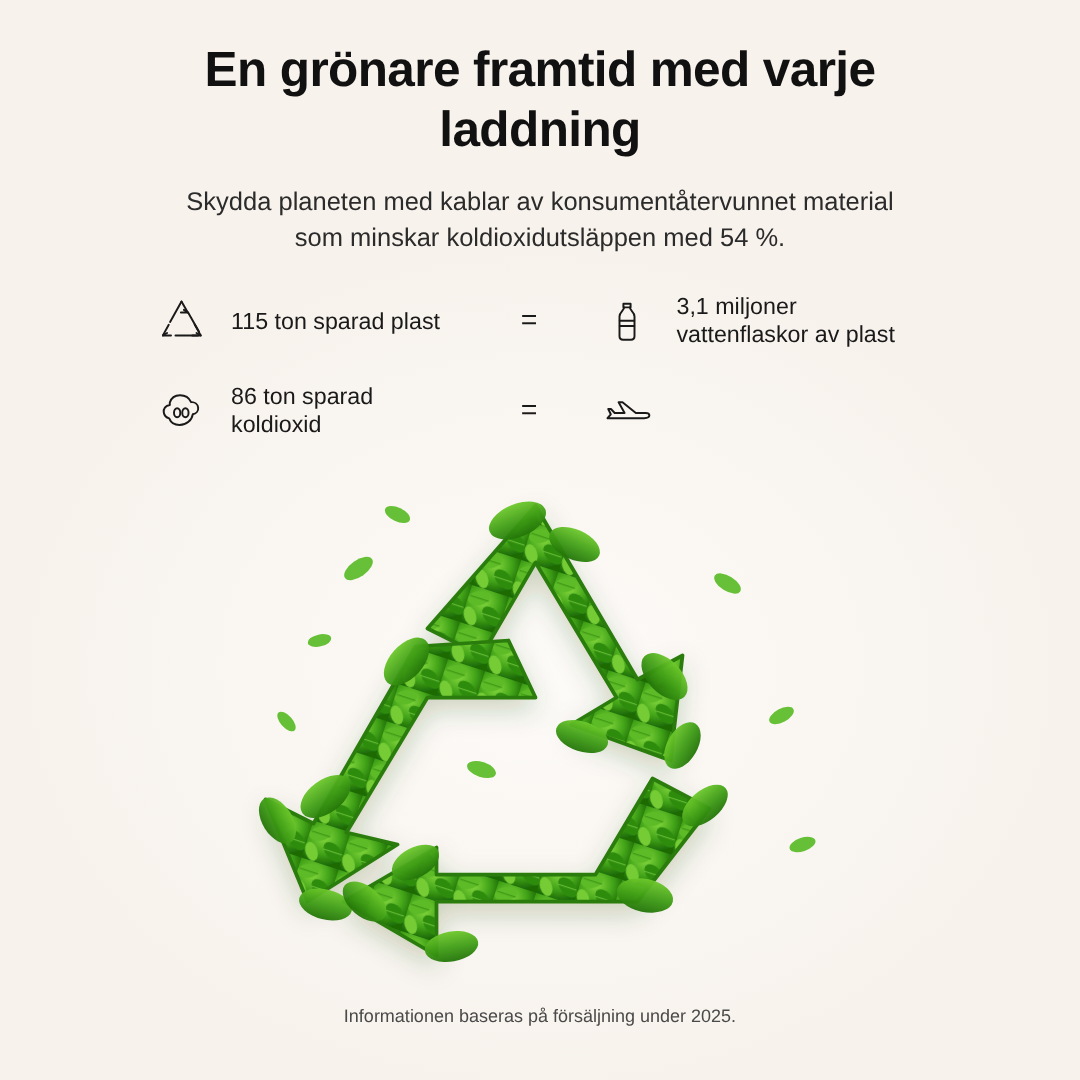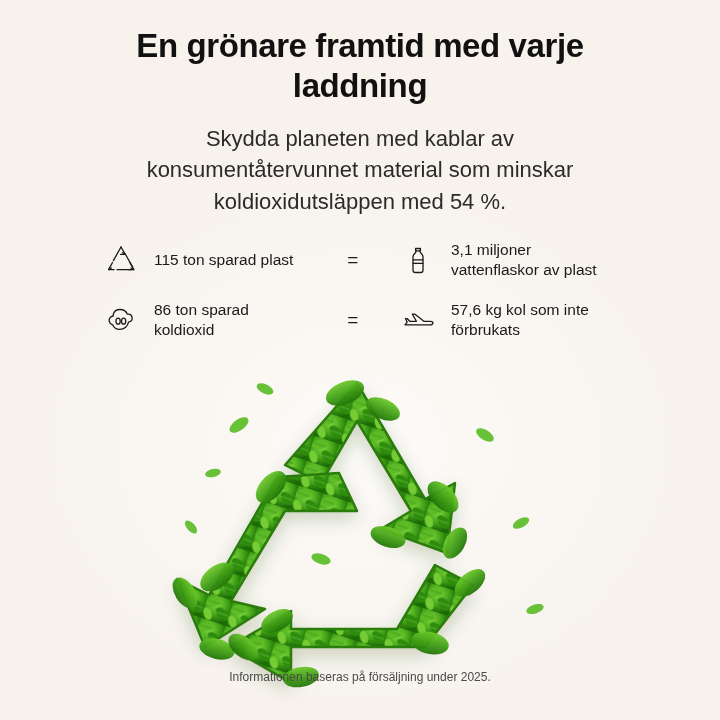--- a/index.html
+++ b/index.html
@@ -32,21 +32,21 @@
     font-size: 33px;
     line-height: 1.2;
     font-weight: bold;
     letter-spacing: -0.4px;
     color: #111111;
   }
   .subhead {
     margin-top: 18px;
     width: 500px;
     text-align: center;
-    font-size: 22px;
+    font-size: 17px;
     line-height: 1.42;
     color: #2b2b2b;
   }
   .stats {
     margin-top: 22px;
     width: 520px;
     display: flex;
     flex-direction: column;
     gap: 18px;
   }
@@ -153,21 +153,20 @@
         </span>
         <span class="stat-text">86 ton sparad koldioxid</span>
       </div>
       <div class="equals">=</div>
       <div class="stat-cell right">
         <span class="stat-icon">
           <svg width="40" height="40" viewBox="0 0 40 40" fill="none" stroke="#1a1a1a" stroke-width="1.3" stroke-linejoin="round" stroke-linecap="round">
             <path d="M7.0 24.8 h24.5 c2.0 0 3.4 -0.8 3.4 -1.9 c0 -1.0 -1.1 -1.6 -2.6 -1.6 h-6.4 L17.0 14.2 h-2.6 l4.0 7.1 h-6.6 l-2.5 -2.6 H7.5 l1.7 3.5 l-2.2 2.6 z"></path>
           </svg>
         </span>
-        <span class="stat-text">57,6 kg kol som inte förbrukats</span>
       </div>
     </div>
 
   </div>
 
   <div class="hero">
     <svg width="470" height="360" viewBox="0 0 470 360" aria-hidden="true">
       <defs>
         <linearGradient id="leafGrad" x1="0" y1="0" x2="0" y2="1">
           <stop offset="0%" stop-color="#6ec92c"></stop>

